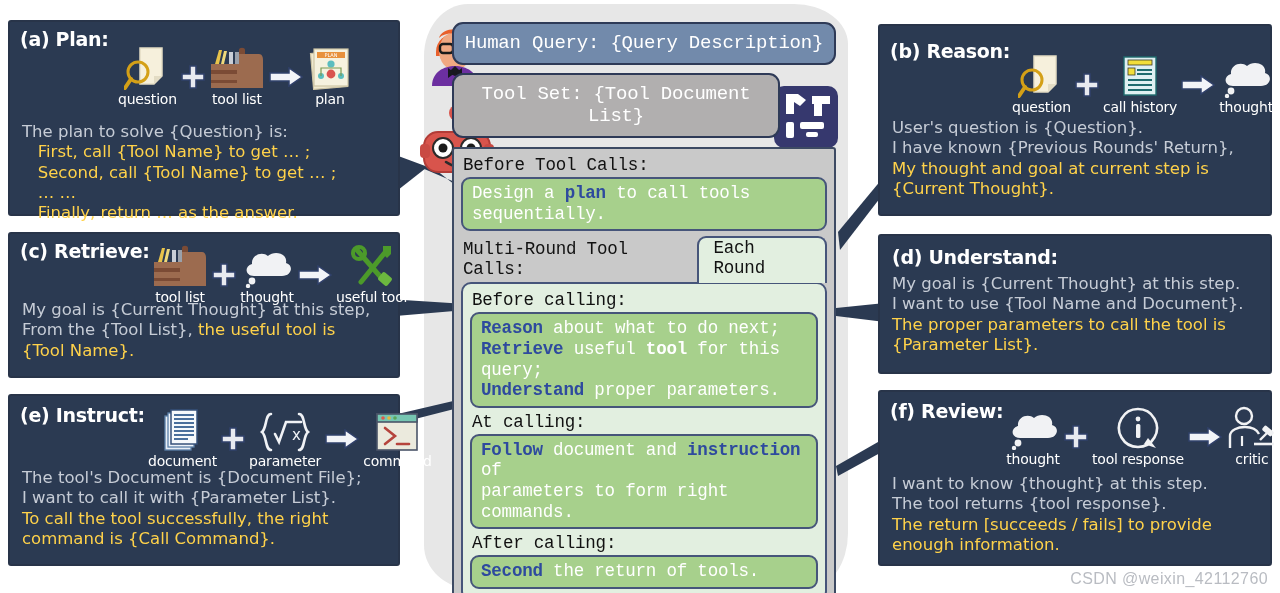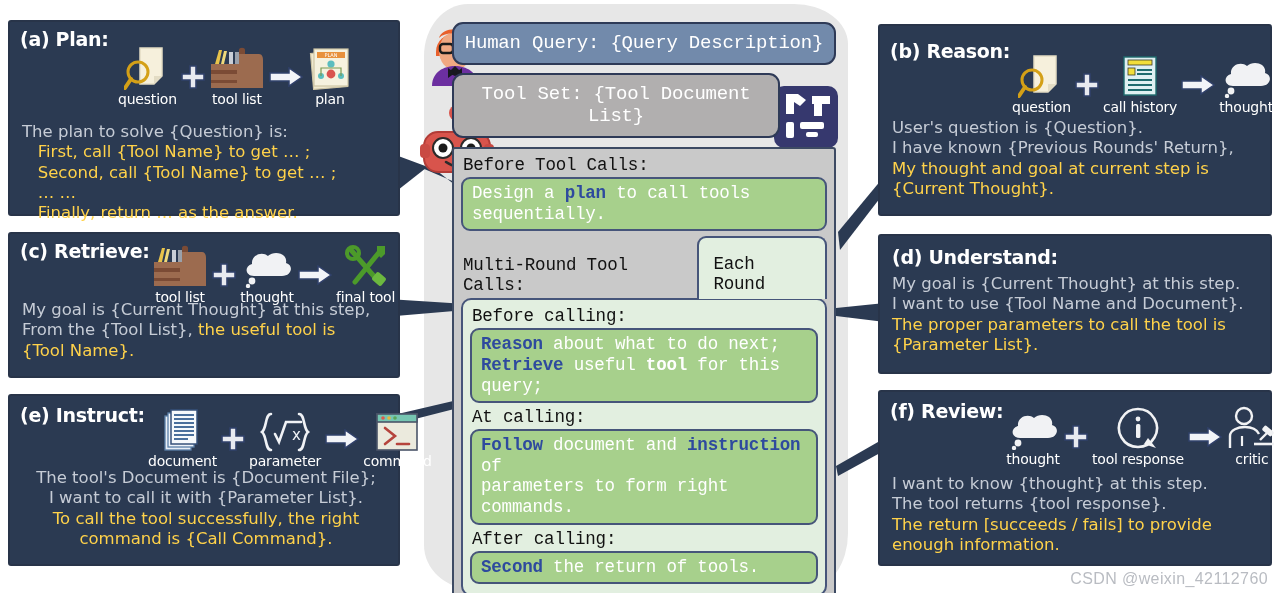--- a/index.html
+++ b/index.html
@@ -75,21 +75,21 @@
   .greenbar b { color: #2e4a9e; }
   .greenbar .wht { color: #ffffff; font-weight: bold; }
   .roundbox {
     background: #e2efe0; border: 2px solid #46557a;
     border-radius: 10px; padding: 5px 7px 7px; margin-top: 1px;
   }
   .tabrow { display: flex; align-items: flex-end; gap: 8px; }
   .eachround {
     background: #e2efe0; border: 2px solid #46557a;
     border-bottom: none; border-radius: 9px 9px 0 0;
-    font-size: 17.5px; color: #111; padding: 16px 14px 5px;
+    font-size: 17.5px; color: #111; padding: 0 14px 5px;
     margin-bottom: -2px; letter-spacing: -0.2px;
   }
 
   
   .conn { position: absolute; }
   .conn svg { display:block; overflow: visible; }
 
   
   #watermark {
     position: absolute; right: 12px; bottom: 5px;
@@ -203,20 +203,21 @@
       <div class="tabrow">
         <div class="stagelabel">Multi-Round Tool Calls:</div>
         <div class="eachround">Each Round</div>
       </div>
 
       <div class="roundbox" id="roundbox">
           <div class="stagelabel">Before calling:</div>
           <div class="greenbar" style="margin-bottom: 3px;">
             <div><b>Reason</b><span> about what to do next;</span></div>
             <div><b>Retrieve</b><span> useful </span><span class="wht">tool</span><span> for this query;</span></div>
+            <div><b>Understand</b><span> proper parameters.</span></div>
           </div>
           <div class="stagelabel">At calling:</div>
           <div class="greenbar" style="margin-bottom: 3px;">
             <div><b>Follow</b><span> document and </span><b>instruction</b><span> of</span></div>
             <div><span>parameters to form right commands.</span></div>
           </div>
           <div class="stagelabel">After calling:</div>
           <div class="greenbar" style="margin-bottom: 3px;">
             <div><b>Second</b><span> the return of tools.</span></div>
           </div>
@@ -332,26 +333,26 @@
             <svg viewBox="0 0 46 44" width="46" height="44">
         <g stroke="#4c9a2a" stroke-width="5" stroke-linecap="round" fill="none">
           <line x1="8" y1="6" x2="36" y2="38"></line>
           <line x1="38" y1="6" x2="12" y2="38"></line>
         </g>
         <path d="M34 2 L42 2 L42 10 L38 14 L34 10 Z" fill="#4c9a2a"></path>
         <circle cx="10" cy="9" r="6" fill="none" stroke="#4c9a2a" stroke-width="4"></circle>
         <rect x="30" y="30" width="12" height="10" rx="2" fill="#6cb83f" transform="rotate(40 36 35)"></rect>
             </svg>
           </div>
-          <div class="cap">final tool</div>
+          <div class="cap">useful tool</div>
         </div>
       </div>
       <div class="panel-body" style="position: absolute; left: 12px; top: 66px; right: 8px; white-space: pre;"><div><span>My goal is {Current Thought} at this step,</span></div><div><span>From the {Tool List}, </span><span class="hl">the useful tool is</span></div><div><span class="hl">{Tool Name}.</span></div></div>
     </div>
-  <div class="panel" id="panel-instruct" style="left:8px; top:394px; width:392px; height:172px;text-align:center;">
+  <div class="panel" id="panel-instruct" style="left:8px; top:394px; width:392px; height:172px;">
       <div class="panel-title" style="position: absolute; left: 10px; top: 8px;">(e) Instruct:</div>
       <div class="iconstrip" style="position: absolute; left: 138px; top: 10px;">
         <div class="iconcell">
           <div class="glyph">
             <svg viewBox="0 0 40 44" width="40" height="44">
         <rect x="2" y="8" width="26" height="34" fill="#e8eef6" stroke="#5a7fa8" stroke-width="1.3"></rect>
         <rect x="5" y="5" width="26" height="34" fill="#eef3f9" stroke="#5a7fa8" stroke-width="1.3"></rect>
         <rect x="8" y="2" width="26" height="34" fill="#f6f9fc" stroke="#36507a" stroke-width="1.5"></rect>
         <g fill="#4a6f9c">
           <rect x="11" y="6" width="20" height="2"></rect>

